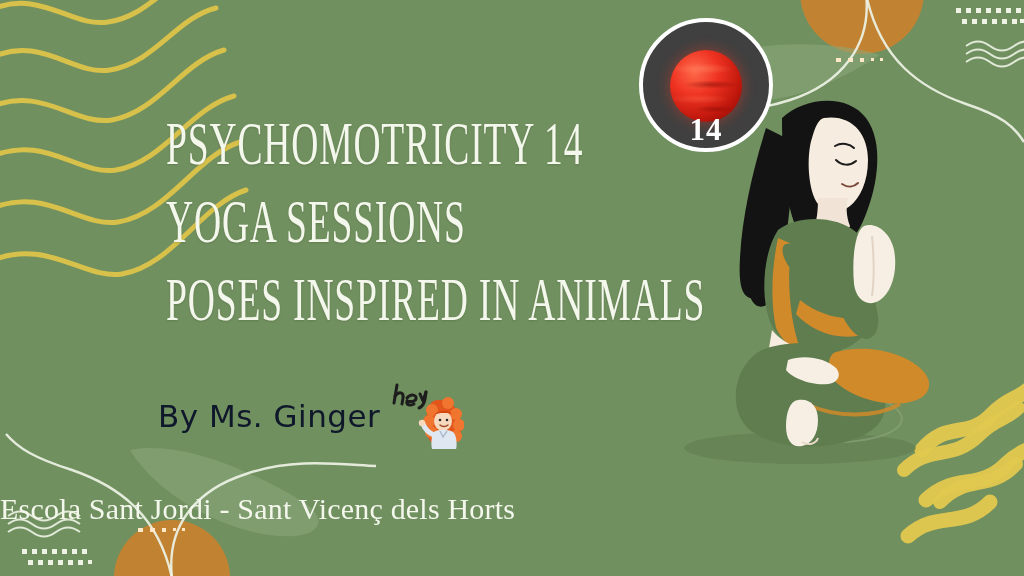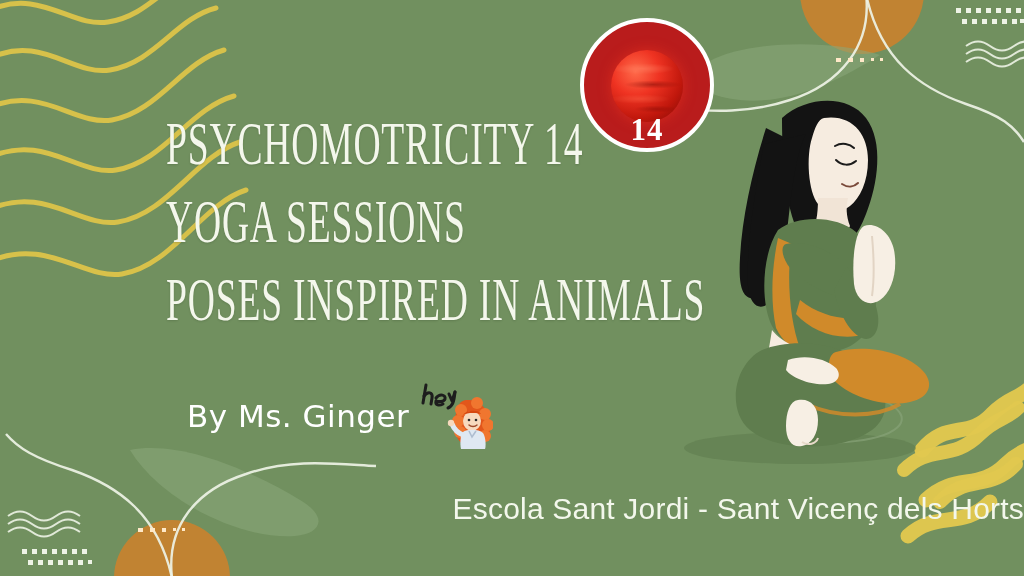--- a/index.html
+++ b/index.html
@@ -40,48 +40,47 @@
   
   #byline-row{
     position:absolute;
     left:158px; top:383px;
     display:flex; align-items:center;
     z-index:6;
   }
   #byline-text{
     font-family:"DejaVu Sans", sans-serif;
     font-size:31px;
-    color:#ffffff;
+    color:#0f172a;
     letter-spacing:.5px;
     white-space:nowrap;
-    margin-left:29px;
   }
 
   
   #hey-sticker{ position:relative; width:74px; height:70px; margin-left:10px; margin-top:-4px; }
 
   
   #footer-text{
     position:absolute;
     left:0; right:0; top:492px;
-    text-align:right;
-    font-family:Liberation Sans, sans-serif;
+    text-align:left;
+    font-family:Liberation Serif, serif;
     font-size:30px;
     color:#f3f7ec;
     letter-spacing:.2px;
     z-index:6;
   }
 
   
   #badge{
     position:absolute;
-    left:580px; top:18px;
+    left:639px; top:18px;
     width:134px; height:134px;
     border-radius:50%;
-    background:#b91c1c;
+    background:#404040;
     border:4px solid #ffffff;
     z-index:8;
     overflow:hidden;
   }
   #badge-planet{
     position:absolute;
     left:50%; top:28px;
     transform:translateX(-50%);
     width:72px; height:72px;
     border-radius:50%;

